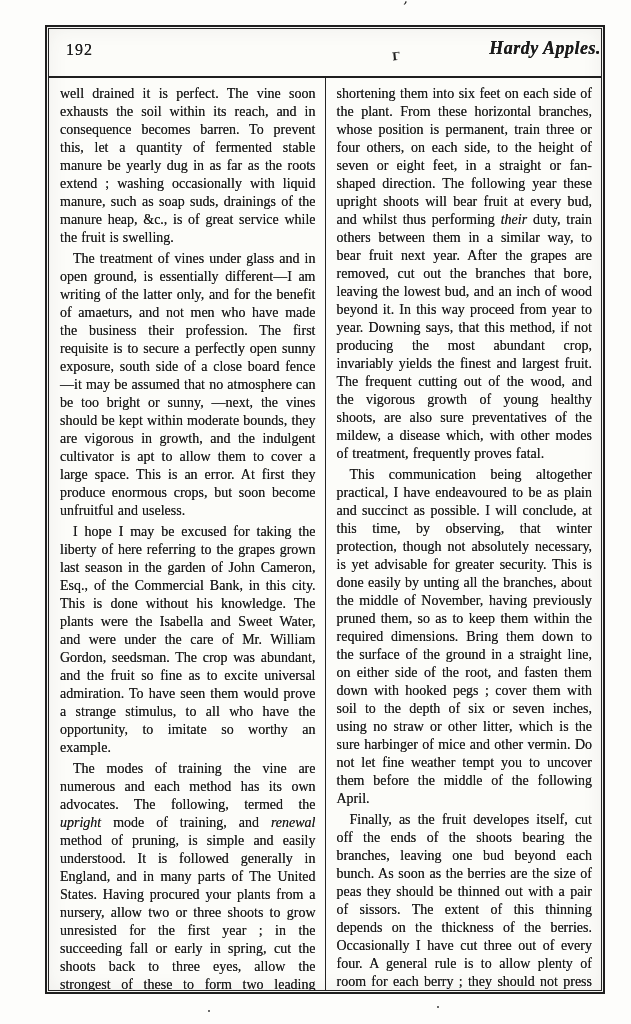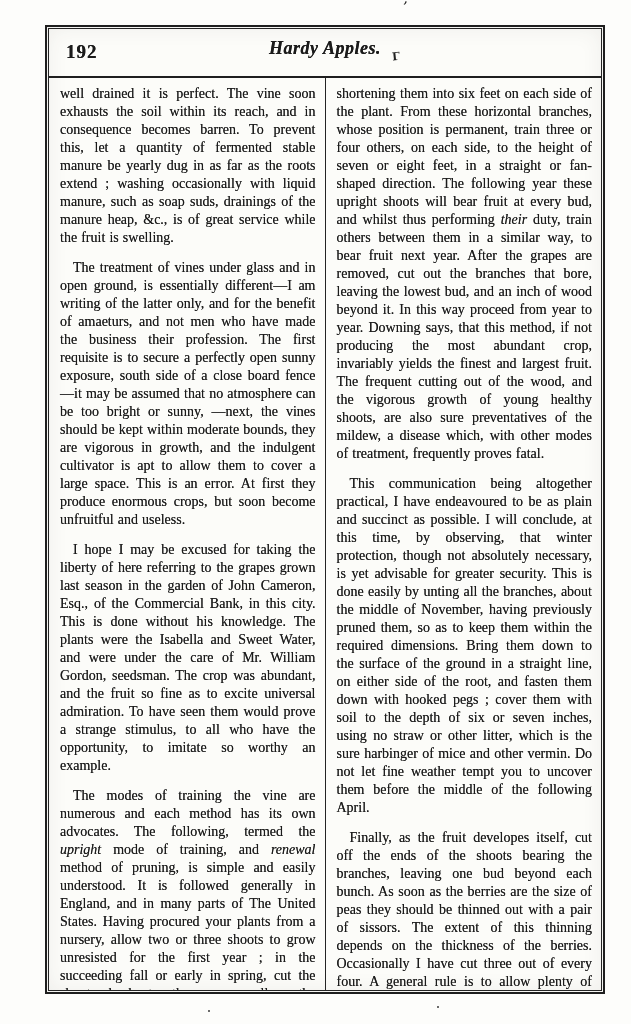--- a/index.html
+++ b/index.html
@@ -36,26 +36,26 @@
     border:1px solid #242424;
     display:flex;flex-direction:column;
   }
   .header{
     position:relative;
     height:47px;flex:0 0 47px;
     border-bottom:2px solid #1f1f1f;
   }
   .page-number{
     position:absolute;left:17px;top:12px;
-    font-size:19px;font-weight:bold;letter-spacing:1px;
+    font-size:16px;font-weight:normal;letter-spacing:1px;
     text-shadow:0 0 0.6px #222;
   }
   .page-title{
     position:absolute;left:0;right:0;top:9px;
-    text-align:center;
+    text-align:right;
     font-size:18px;font-weight:bold;font-style:italic;
     letter-spacing:0.5px;
     text-shadow:0 0 0.5px #222;
   }
   .body{
     flex:1 1 auto;
     display:flex;
     overflow:hidden;
   }
   .column{
@@ -68,21 +68,21 @@
   }
   .column p{
     margin:0;
     font-size:14px;
     line-height:18px;
     text-align:justify;
     text-justify:inter-word;
     word-spacing:0.6px;
     text-shadow:0 0 0.5px rgba(20,20,20,0.75);
   }
-  .column p + p{margin-top:12px;}
+  .column p + p{margin-top:3px;}
   .column p.indent{text-indent:13px;}
   .column p i{}
 </style>
 </head>
 <body>
 
 <div class="page">
 
   <span class="artifact artifact-top">’</span>
   <span class="speck speck1"></span>

